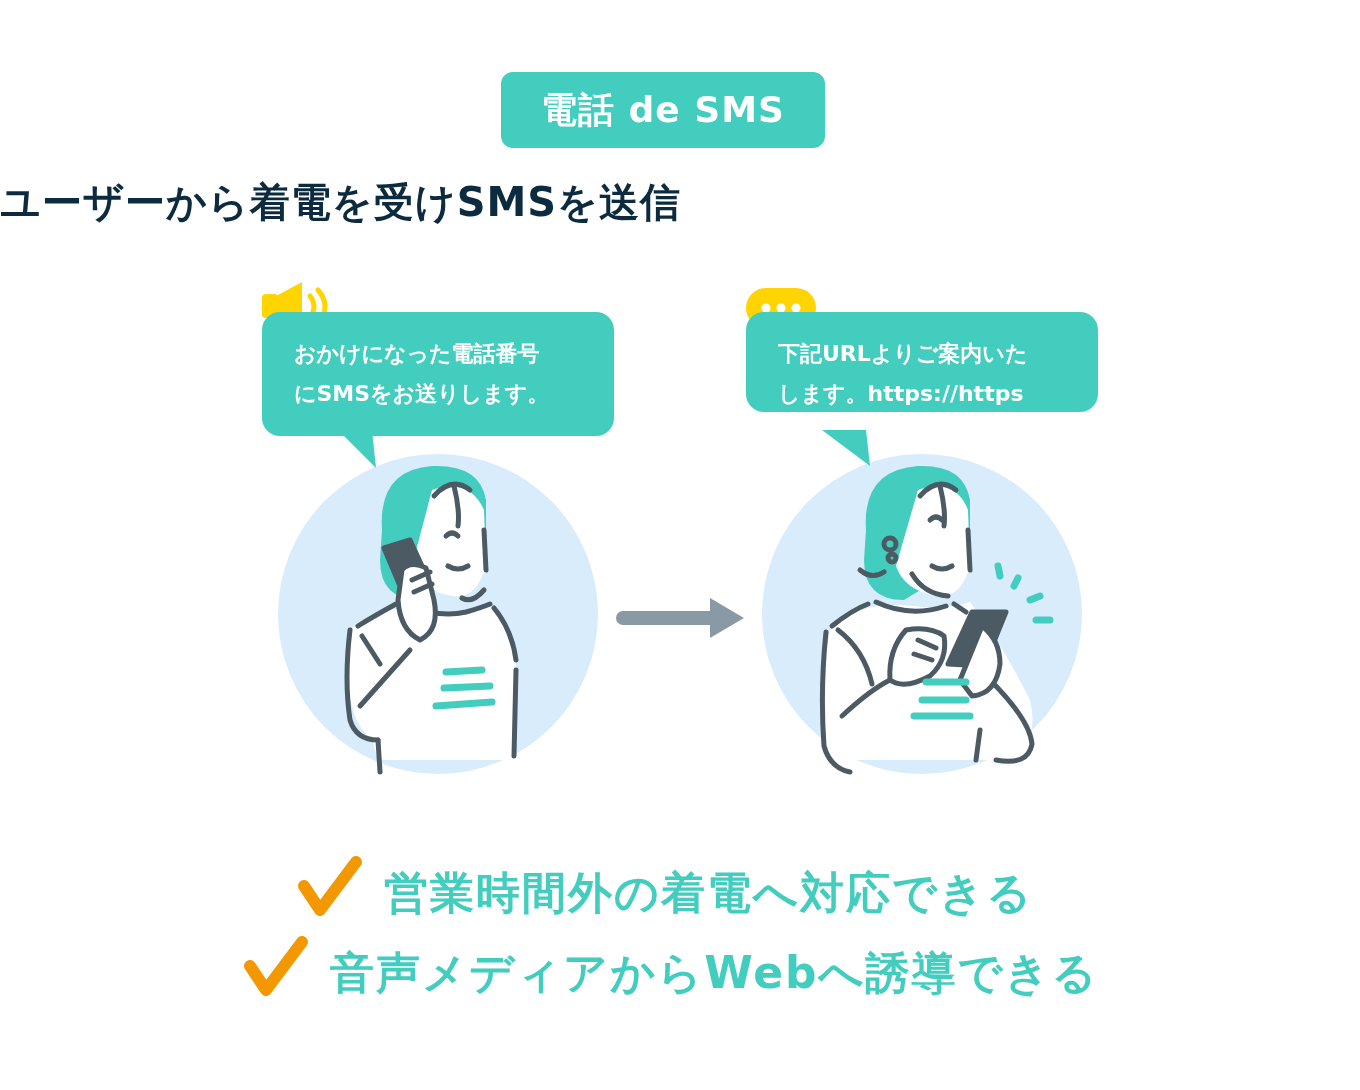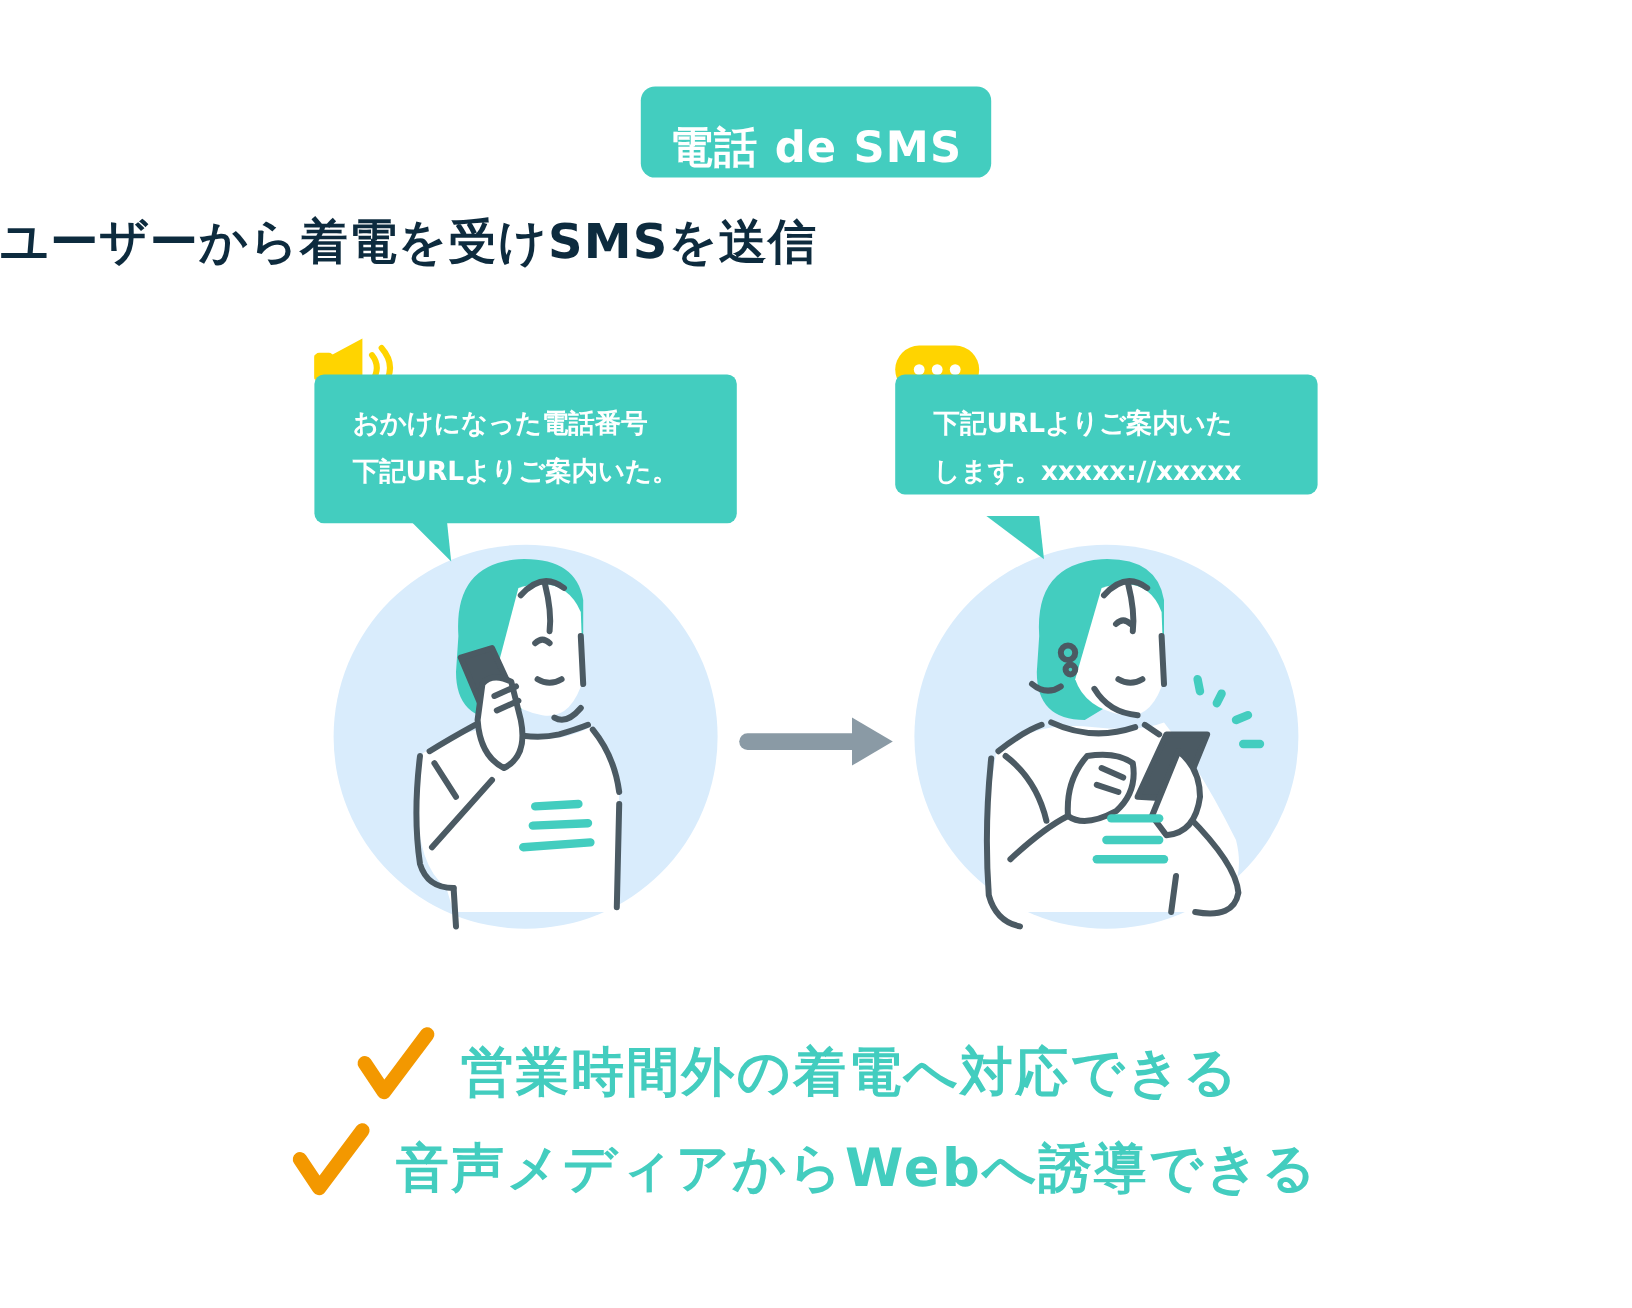--- a/index.html
+++ b/index.html
@@ -9,50 +9,50 @@
     }
     body {
       width: 1360px;
       height: 1090px;
       position: relative;
       overflow: hidden;
       font-family: "DejaVu Sans", "Liberation Sans", sans-serif;
     }
     .badge {
       position: absolute;
-      left: 534px;
+      left: 501px;
       top: 72px;
-      width: 292px;
+      width: 324px;
       height: 76px;
       background: #43cdbf;
       border-radius: 12px;
       color: #ffffff;
       font-weight: bold;
       font-size: 36px;
       display: flex;
-      align-items: flex-end;
+      align-items: center;
       justify-content: center;
       letter-spacing: 1px;
     }
     .headline {
       position: absolute;
       left: 0;
       top: 170px;
       width: 1360px;
       text-align: left;
       color: #0d2b3e;
       font-weight: bold;
       font-size: 40px;
       line-height: 64px;
       letter-spacing: 1px;
     }
     .bubble {
       position: absolute;
       background: #43cdbf;
-      border-radius: 8px;
+      border-radius: 18px;
       color: #ffffff;
       font-weight: bold;
       font-size: 22px;
       line-height: 40px;
       padding: 22px 0 0 32px;
       box-sizing: border-box;
     }
     .bubble-left { left: 262px; top: 312px; width: 352px; height: 124px; }
     .bubble-right { left: 746px; top: 312px; width: 352px; height: 100px; }
     .bubble .line { display: block; white-space: nowrap; }
@@ -207,26 +207,26 @@
   <g>
     <path d="M304,886 L320,910 L356,862" stroke="#f39800" stroke-width="12" fill="none" stroke-linecap="round" stroke-linejoin="round"></path>
   </g>
   <g>
     <path d="M250,966 L266,990 L302,942" stroke="#f39800" stroke-width="12" fill="none" stroke-linecap="round" stroke-linejoin="round"></path>
   </g>
 </svg>
 
 <div class="bubble bubble-left">
   <span class="line">おかけになった電話番号</span>
-  <span class="line">下記URLよりご案内いた。</span>
+  <span class="line">にSMSをお送りします。</span>
 </div>
 
 <div class="bubble bubble-right">
   <span class="line">下記URLよりご案内いた</span>
-  <span class="line">します。xxxxx://xxxxx</span>
+  <span class="line">します。https://https</span>
 </div>
 
 <div class="benefits">
   <div class="benefit benefit-1">
     <span class="check"></span>
     <span class="text">営業時間外の着電へ対応できる</span>
   </div>
   <div class="benefit benefit-2">
     <span class="check"></span>
     <span class="text">音声メディアからWebへ誘導できる</span>

